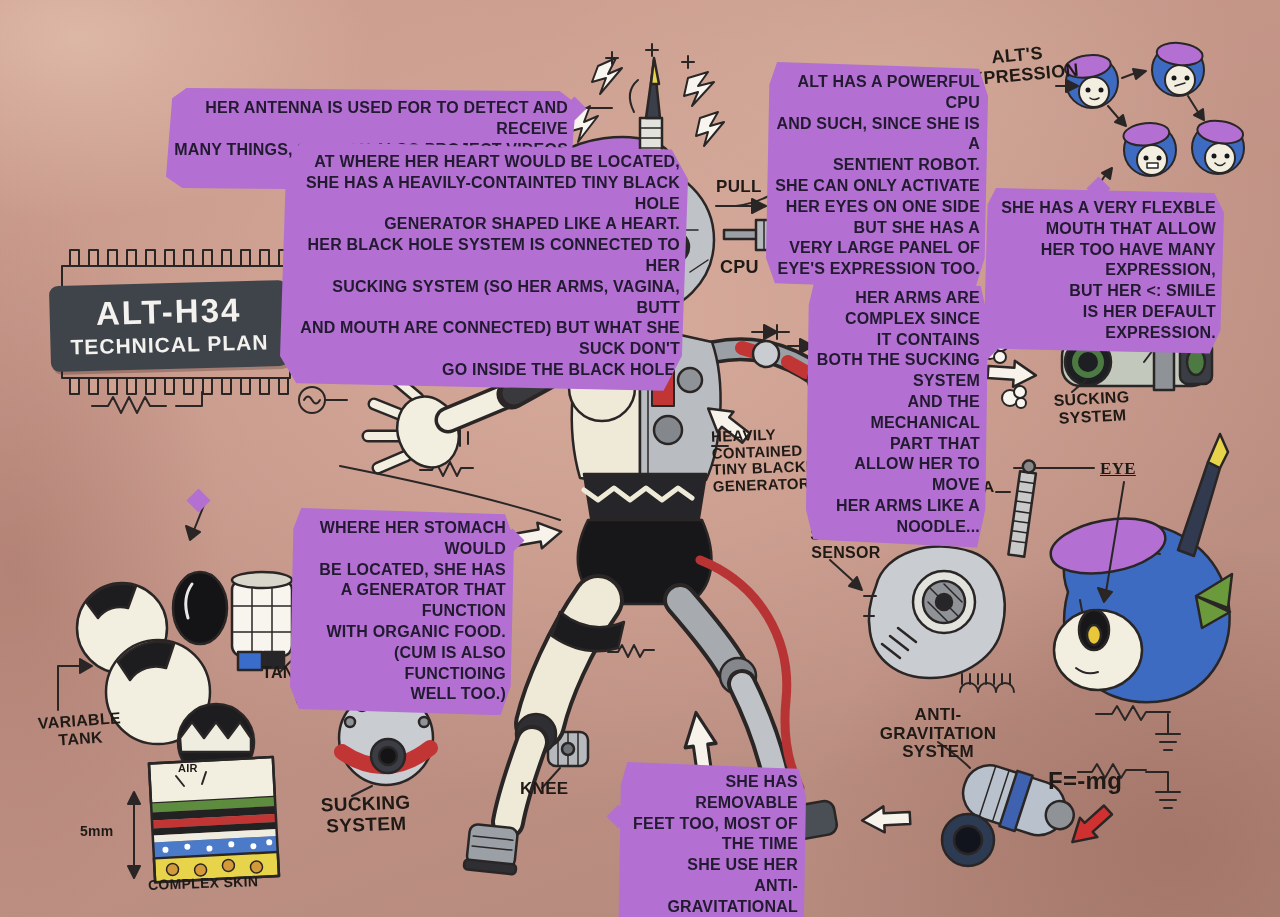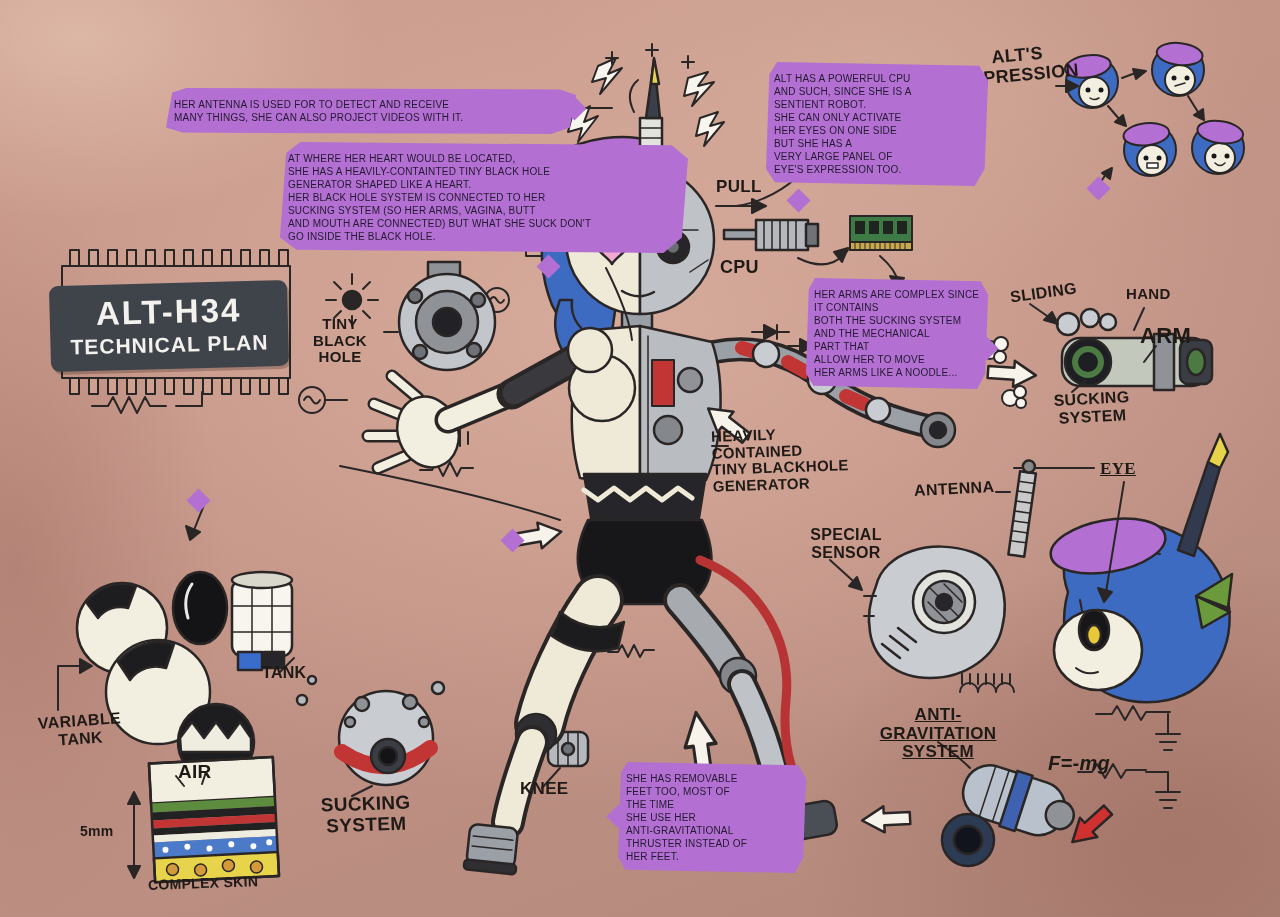--- a/index.html
+++ b/index.html
@@ -11,22 +11,22 @@
       radial-gradient(420px 260px at 6% 4%, rgba(236,206,186,.55), rgba(0,0,0,0) 70%),
       radial-gradient(520px 420px at 92% 92%, rgba(138,84,74,.38), rgba(0,0,0,0) 72%),
       radial-gradient(300px 520px at 1% 62%, rgba(148,94,84,.32), rgba(0,0,0,0) 70%),
       radial-gradient(520px 300px at 70% 8%, rgba(220,186,166,.35), rgba(0,0,0,0) 70%),
       radial-gradient(900px 620px at 48% 35%, #d7ab9c, rgba(0,0,0,0) 78%),
       linear-gradient(160deg, #cb9c8d, #bf9184 55%, #b2887b);
   }
   svg.art { position:absolute; left:0; top:0; z-index:10; }
   .callout {
     position:absolute; z-index:30; background:#b36fd2; color:#221a30;
-    font-weight:400; font-size:10px; line-height:1.3; letter-spacing:.2px;
-    text-align:left; padding:10px 8px; white-space:pre-line;
+    font-weight:700; font-size:16px; line-height:1.3; letter-spacing:.2px;
+    text-align:right; padding:10px 8px; white-space:pre-line;
     clip-path: polygon(1.5% 10%, 5% 0%, 96% 3%, 100% 15%, 98.5% 86%, 94% 100%, 4% 97%, 0% 86%);
   }
   .tail { position:absolute; z-index:29; width:17px; height:17px; background:#b36fd2; transform:rotate(45deg); }
   .hand-label {
     position:absolute; z-index:25; color:#201a16; font-weight:700;
     white-space:pre-line; line-height:1.1; letter-spacing:.3px;
   }
   .underlined { text-decoration: underline; }
   .title-block {
     position:absolute; left:50px; top:283px; width:238px; height:86px; z-index:20;
@@ -486,27 +486,38 @@
 AND MOUTH ARE CONNECTED) BUT WHAT SHE SUCK DON'T
 GO INSIDE THE BLACK HOLE.</div>
   <div class="callout" style="left:766px; top:62px; width:222px;">ALT HAS A POWERFUL CPU
 AND SUCH, SINCE SHE IS A
 SENTIENT ROBOT.
 SHE CAN ONLY ACTIVATE
 HER EYES ON ONE SIDE
 BUT SHE HAS A
 VERY LARGE PANEL OF
 EYE'S EXPRESSION TOO.</div>
+  <div class="callout" style="left:984px; top:188px; width:240px;">SHE HAS A VERY FLEXBLE
+MOUTH THAT ALLOW
+HER TOO HAVE MANY EXPRESSION,
+BUT HER &lt;: SMILE
+IS HER DEFAULT EXPRESSION.</div>
   <div class="callout" style="left:806px; top:278px; width:182px;">HER ARMS ARE COMPLEX SINCE
 IT CONTAINS
 BOTH THE SUCKING SYSTEM
 AND THE MECHANICAL
 PART THAT
 ALLOW HER TO MOVE
 HER ARMS LIKE A NOODLE...</div>
+  <div class="callout" style="left:290px; top:508px; width:224px;">WHERE HER STOMACH WOULD
+BE LOCATED, SHE HAS
+A GENERATOR THAT FUNCTION
+WITH ORGANIC FOOD.
+(CUM IS ALSO FUNCTIOING
+WELL TOO.)</div>
   <div class="callout" style="left:618px; top:762px; width:188px;">SHE HAS REMOVABLE
 FEET TOO, MOST OF
 THE TIME
 SHE USE HER
 ANTI-GRAVITATIONAL
 THRUSTER INSTEAD OF
 HER FEET.</div>
 
   <div class="hand-label" style="left:958px; top:46px; width:120px; font-size:18px; text-align:center; transform:rotate(-5deg);">ALT'S
 EXPRESSION</div>
@@ -521,27 +532,27 @@
   <div class="hand-label" style="left:1042px; top:390px; width:100px; font-size:16px; text-align:center; transform:rotate(-3deg);">SUCKING
 SYSTEM</div>
   <div class="hand-label" style="left:712px; top:426px; width:160px; font-size:15px; transform:rotate(-2deg);">HEAVILY
 CONTAINED
 TINY BLACKHOLE
 GENERATOR</div>
   <div class="hand-label" style="left:914px; top:480px; font-size:16px; transform:rotate(-3deg);">ANTENNA</div>
   <div class="hand-label underlined" style="left:1100px; top:460px; font-size:17px;font-family:Liberation Serif, serif;">EYE</div>
   <div class="hand-label" style="left:801px; top:526px; width:90px; font-size:16px; text-align:center;">SPECIAL
 SENSOR</div>
-  <div class="hand-label" style="left:876px; top:706px; width:124px; font-size:17px; text-align:center;text-decoration:underline;">ANTI-
+  <div class="hand-label" style="left:876px; top:706px; width:124px; font-size:17px; text-align:center;">ANTI-
 GRAVITATION
 SYSTEM</div>
   <div class="hand-label" style="left:262px; top:664px; font-size:16px;">TANK</div>
   <div class="hand-label" style="left:30px; top:712px; width:100px; font-size:16px; text-align:center; transform:rotate(-4deg);">VARIABLE
 TANK</div>
-  <div class="hand-label" style="left:178px; top:762px; font-size:19px;">AIR</div>
+  <div class="hand-label" style="left:178px; top:762px; font-size:11px;">AIR</div>
   <div class="hand-label" style="left:80px; top:824px; font-size:14px;">5mm</div>
   <div class="hand-label" style="left:148px; top:876px; font-size:14px; transform:rotate(-2deg);">COMPLEX SKIN</div>
   <div class="hand-label" style="left:296px; top:794px; width:140px; font-size:19px; text-align:center; transform:rotate(-2deg);">SUCKING
 SYSTEM</div>
   <div class="hand-label" style="left:520px; top:780px; font-size:17px;">KNEE</div>
-  <div class="hand-label" style="left:1048px; top:752px; font-size:20px; font-style:italic;">F=-mg</div>
+  <div class="hand-label" style="left:1048px; top:768px; font-size:24px; ">F=-mg</div>
 
 </div>
 
 </body></html>

